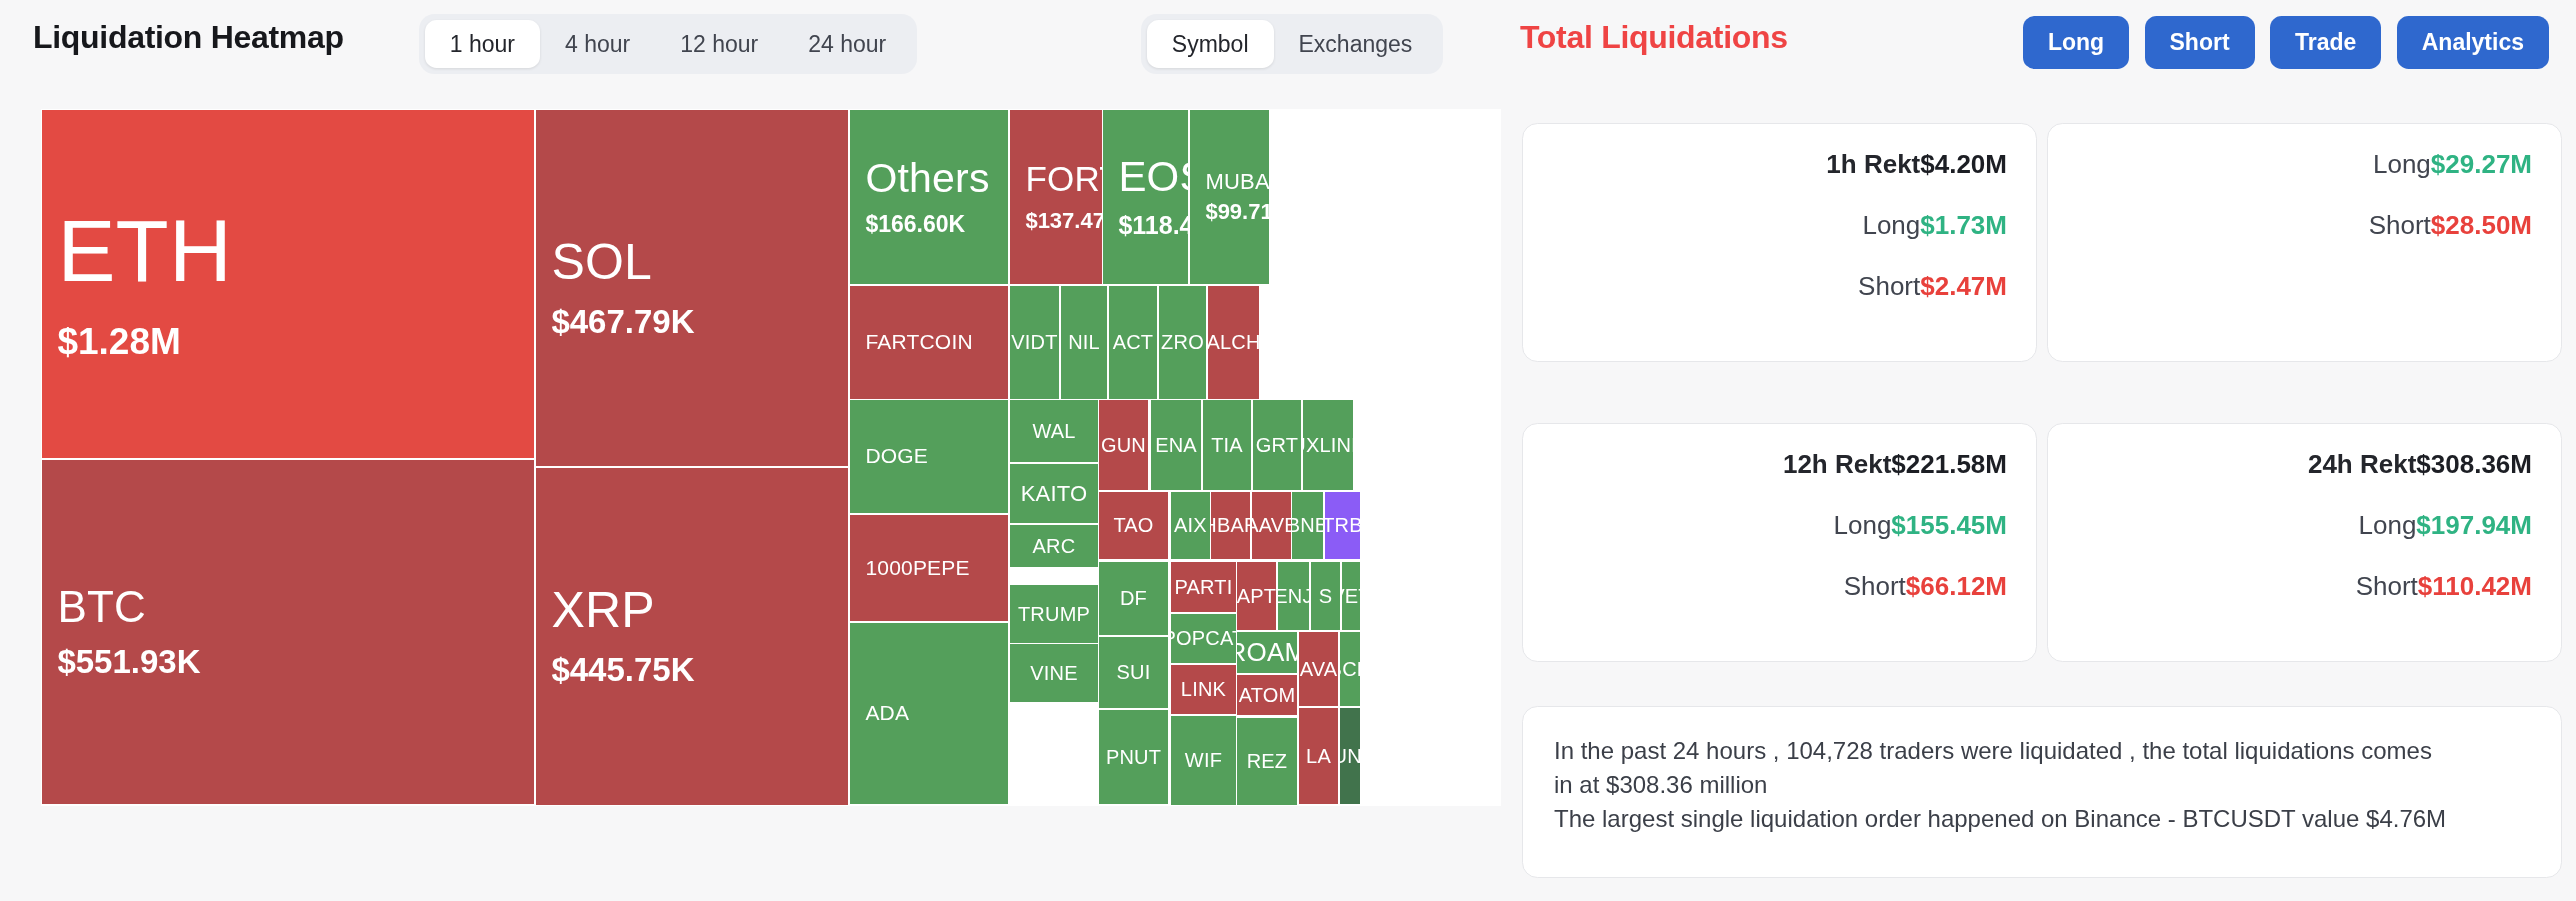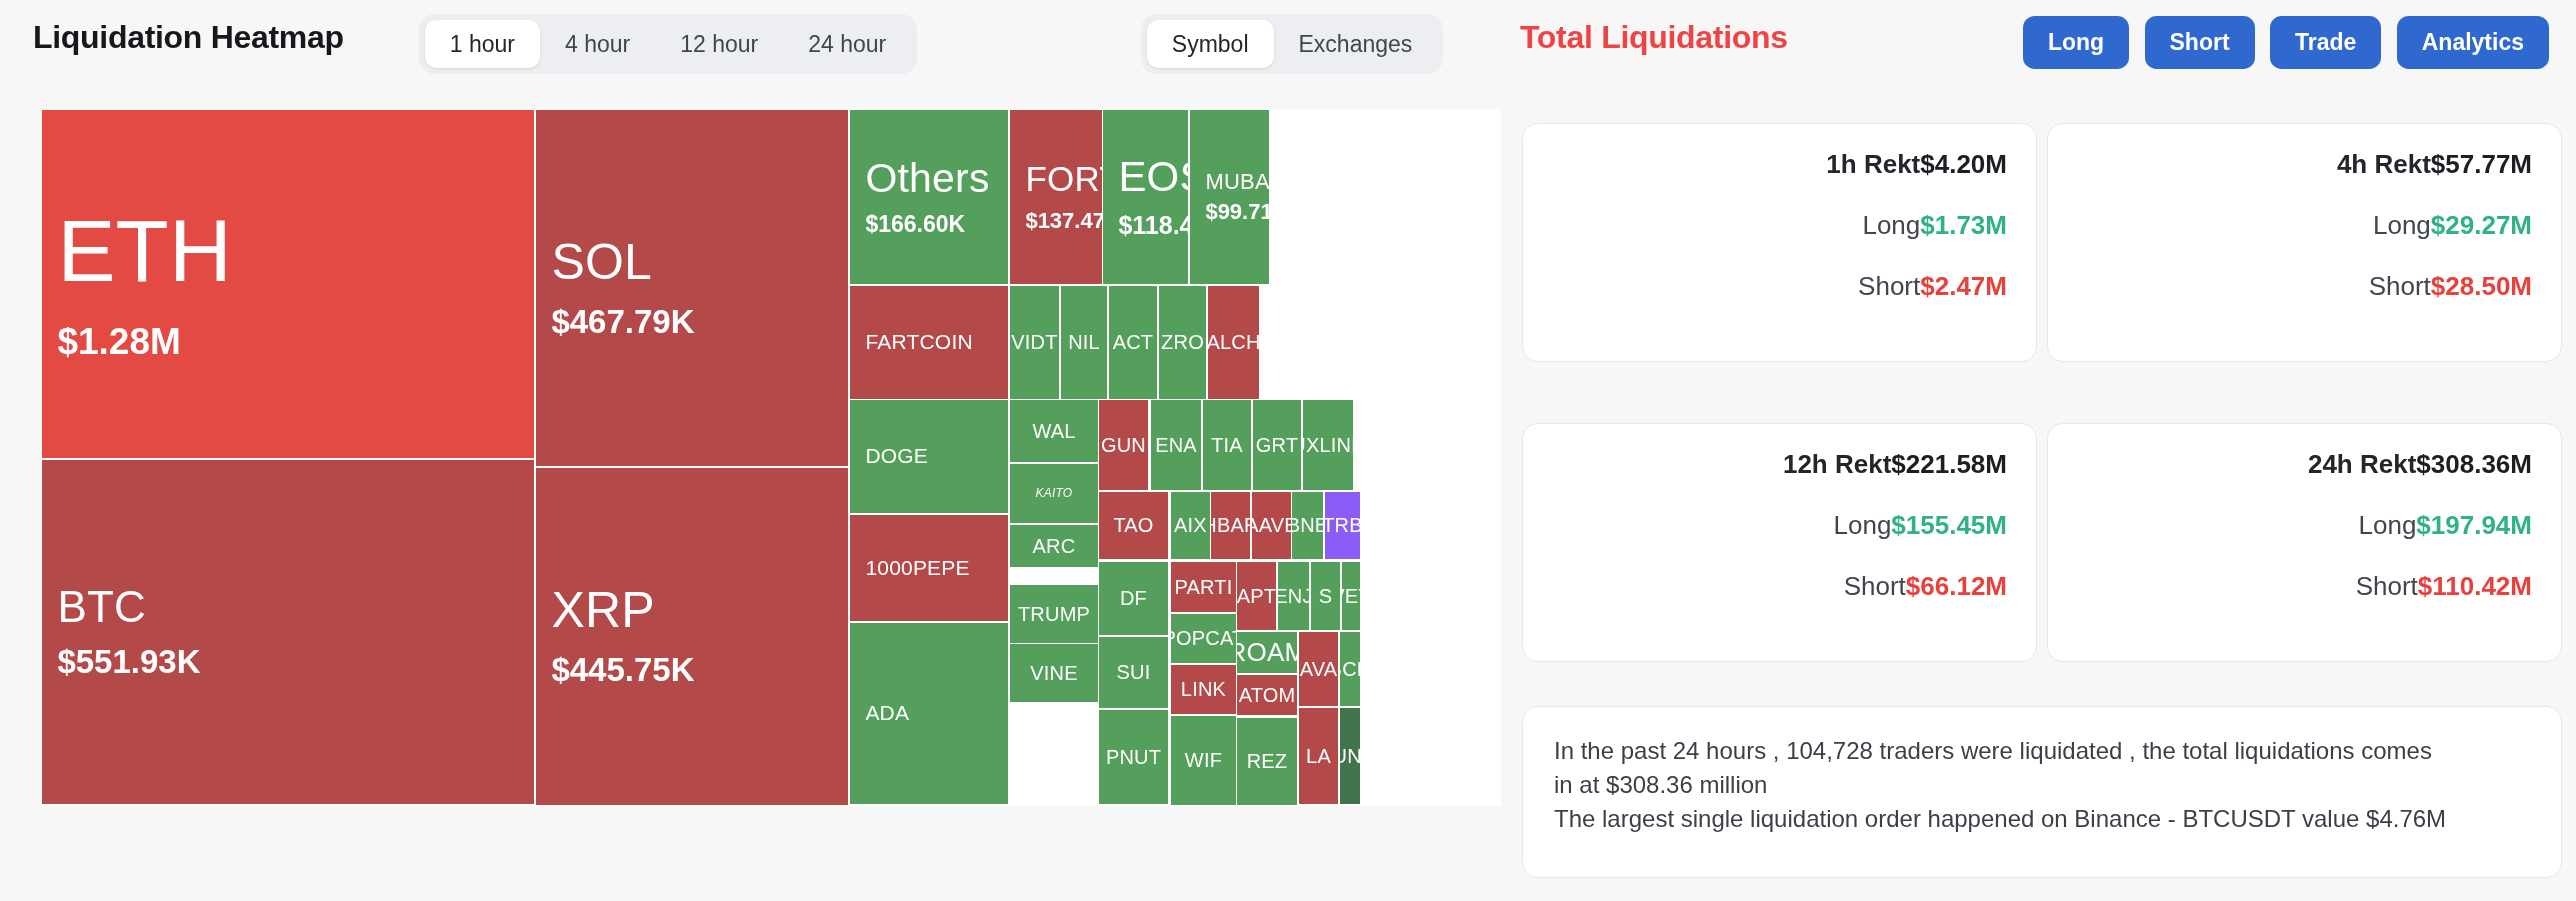--- a/index.html
+++ b/index.html
@@ -191,21 +191,21 @@
       <div class="tile center" style="left: 1117px; top: 176px; width: 49px; height: 115px; background: rgb(84, 159, 91);">
         <div class="sym" style="font-size: 20px;">ZRO</div>
       </div>
       <div class="tile center" style="left: 1166px; top: 176px; width: 53px; height: 115px; background: rgb(180, 73, 74);">
         <div class="sym" style="font-size: 20px;">ALCH</div>
       </div>
       <div class="tile center" style="left: 968px; top: 290px; width: 90px; height: 64px; background: rgb(84, 159, 91);">
         <div class="sym" style="font-size: 20px;">WAL</div>
       </div>
       <div class="tile center" style="left: 968px; top: 354px; width: 90px; height: 61px; background: rgb(84, 159, 91);">
-        <div class="sym" style="font-size: 12px; font-style: italic;">KAITO</div>
+        <div class="sym" style="font-size: 22px;">KAITO</div>
       </div>
       <div class="tile center" style="left: 968px; top: 415px; width: 90px; height: 44px; background: rgb(84, 159, 91); justify-content: center;">
         <div class="sym" style="font-size: 20px;">ARC</div>
       </div>
       <div class="tile center" style="left: 968px; top: 475px; width: 90px; height: 60px; background: rgb(84, 159, 91);">
         <div class="sym" style="font-size: 20px;">TRUMP</div>
       </div>
       <div class="tile center" style="left: 968px; top: 534px; width: 90px; height: 60px; background: rgb(84, 159, 91);">
         <div class="sym" style="font-size: 20px;">VINE</div>
       </div>
@@ -307,24 +307,20 @@
       <span class="stat-k">Long</span>
       <span class="stat-v v-long">$1.73M</span>
     </div>
     <div class="stat-row">
       <span class="stat-k">Short</span>
       <span class="stat-v v-short">$2.47M</span>
     </div>
   </div>
 
   <div class="card stat-card" style="left:2047px; top:123px; width:515px; height:239px;">
-    <div class="stat-row">
-      <span class="stat-k bold">4h Rekt</span>
-      <span class="stat-v v-total">$57.77M</span>
-    </div>
     <div class="stat-row">
       <span class="stat-k">Long</span>
       <span class="stat-v v-long">$29.27M</span>
     </div>
     <div class="stat-row">
       <span class="stat-k">Short</span>
       <span class="stat-v v-short">$28.50M</span>
     </div>
   </div>
 

